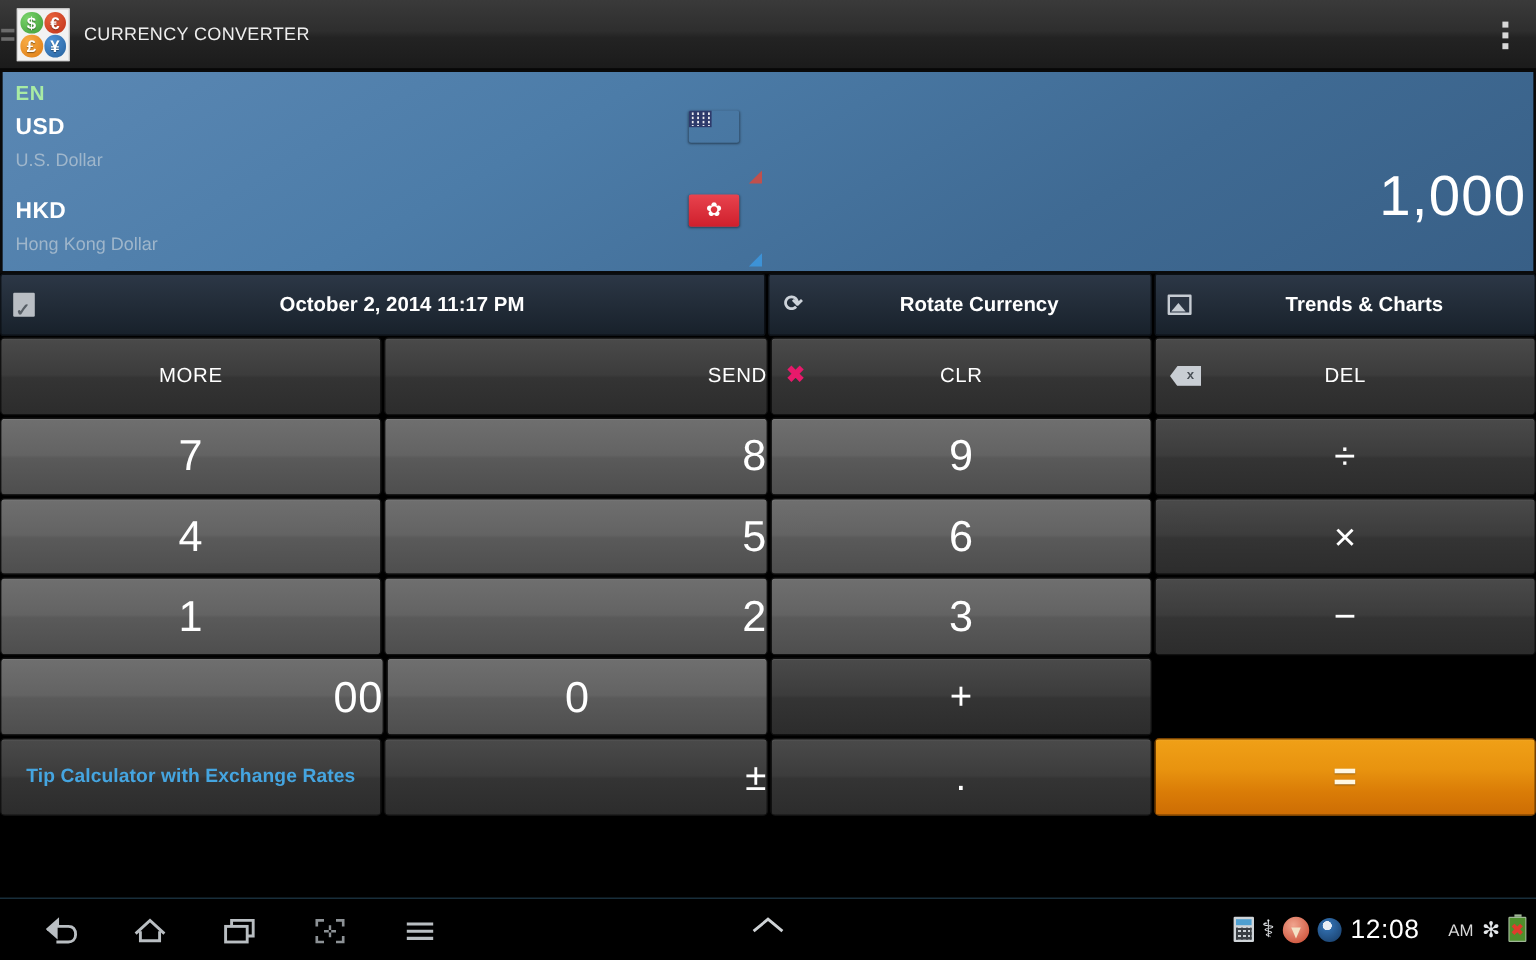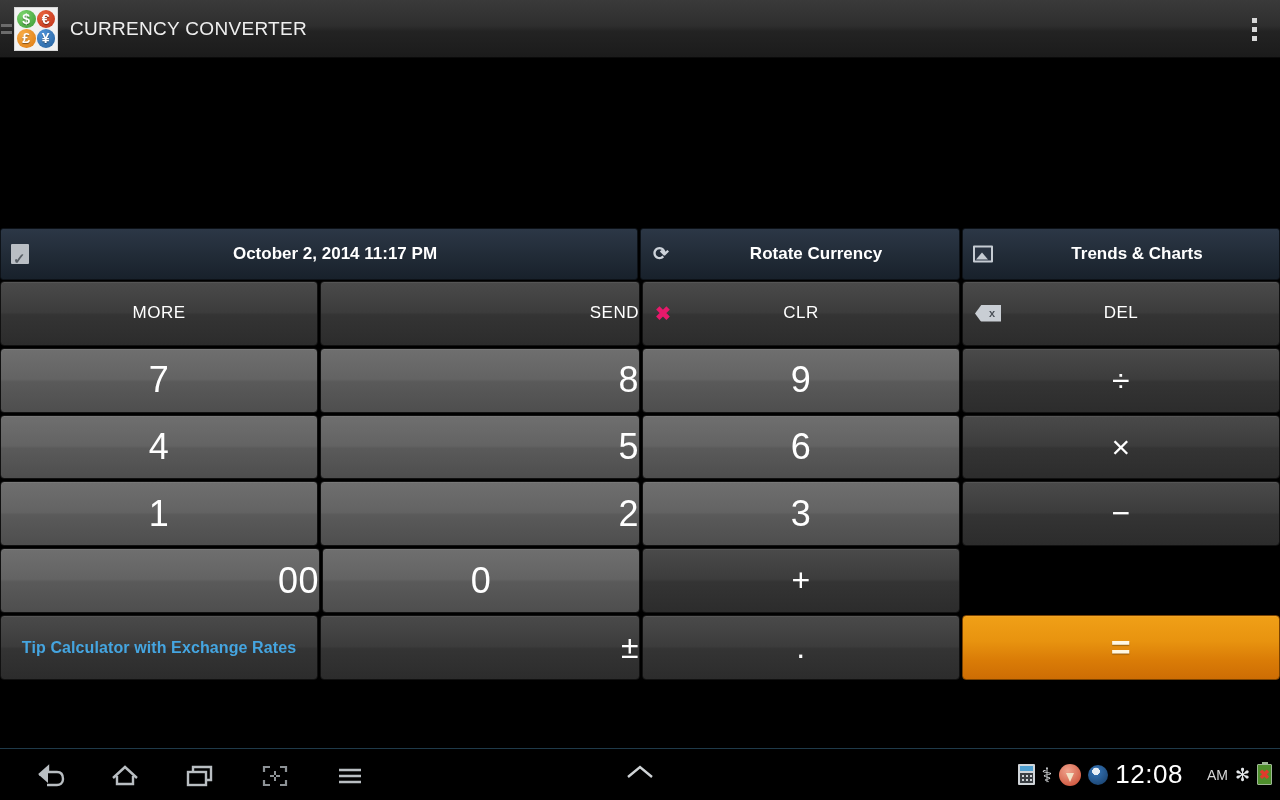--- a/index.html
+++ b/index.html
@@ -32,21 +32,21 @@
   .coin {
     border-radius: 50%; display:flex; align-items:center; justify-content:center;
     color:#fff; font-weight:bold; font-size:14px; line-height:1;
     text-shadow: 0 1px 1px rgba(0,0,0,.45);
   }
   .coin.c1 { background: radial-gradient(circle at 32% 28%, #7ad46c, #3d9b36); }
   .coin.c2 { background: radial-gradient(circle at 32% 28%, #e8633c, #c0321a); }
   .coin.c3 { background: radial-gradient(circle at 32% 28%, #f8ab44, #dd7b13); }
   .coin.c4 { background: radial-gradient(circle at 32% 28%, #4f93d8, #26619c); }
   .app-title {
-    color: #efefef; font-size: 19px; letter-spacing: .3px; margin-left: 12px;
+    color: #efefef; font-size: 15px; letter-spacing: .3px; margin-left: 12px;
     white-space: nowrap;
   }
   .overflow-menu {
     position:absolute; right: 8px; top: 0; height: 58px; width: 36px;
     display:flex; flex-direction:column; align-items:center; justify-content:center; gap:4px;
   }
   .overflow-menu i { width: 5px; height: 5px; background: #d8d8d8; display:block; }
 
   
   .display {
@@ -206,21 +206,21 @@
     display:flex; align-items:center;
   }
   .nav-left { display:flex; align-items:center; gap:0; padding-left:12px; }
   .nav-btn {
     width:75px; height:52px; display:flex; align-items:center; justify-content:center;
   }
   .nav-center { position:absolute; left:50%; transform:translateX(-50%); }
   .nav-right {
     position:absolute; right:8px; display:flex; align-items:center; gap:7px;
   }
-  .status-time { color:#ffffff; font-size:26px; font-weight:300; letter-spacing:.5px; }
+  .status-time { color:#ffffff; font-size:22px; font-weight:300; letter-spacing:.5px; }
   .status-ampm { color:#d8d8d8; font-size:14px; margin-left:17px; }
 
   .ic-calc {
     width:17px; height:21px; background:#cfd4d8; border-radius:1px; position:relative;
   }
   .ic-calc::before{
     content:""; position:absolute; left:2px; top:2px; right:2px; height:5px; background:#4e9fd0;
   }
   .ic-calc::after{
     content:""; position:absolute; left:2px; top:9px; right:2px; bottom:2px;
@@ -270,20 +270,45 @@
       <div class="coin c4">¥</div>
     </div>
     <div class="app-title">CURRENCY CONVERTER</div>
     <div class="overflow-menu">
       <i></i>
         <i></i>
         <i></i>
     </div>
   </div>
 
+  <div class="display">
+    <div class="lang-code">EN</div>
+
+    <div class="cur-row top">
+      <div class="cur-code">USD</div>
+      <div class="cur-name">U.S. Dollar</div>
+      <div class="flag flag-us">
+          <span class="canton"></span>
+        </div>
+      <div class="cur-value v1">1,000</div>
+    </div>
+
+    <div class="marker red"></div>
+
+    <div class="cur-row bot">
+      <div class="cur-code">HKD</div>
+      <div class="cur-name">Hong Kong Dollar</div>
+      <div class="flag flag-hk">
+          <span class="bauhinia">✿</span>
+        </div>
+
+    </div>
+
+    <div class="marker blue"></div>
+  </div>
 
   <div class="actionbar">
     <div class="act-btn act-date">
       <span class="ic icon-note"></span>
       <span>October 2, 2014 11:17 PM</span>
     </div>
     <div class="act-btn act-rotate">
       <span class="ic icon-refresh">⟳</span>
       <span>Rotate Currency</span>
     </div>

